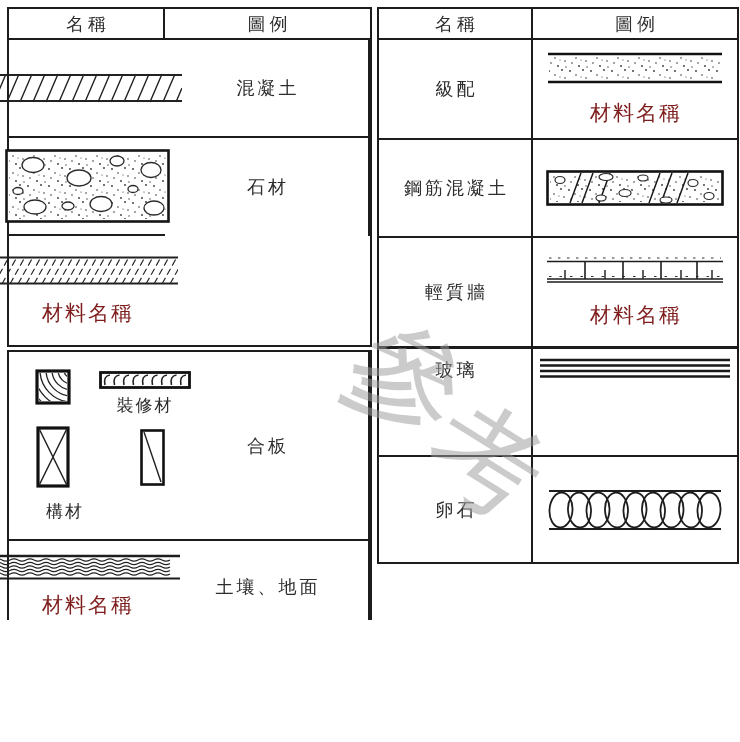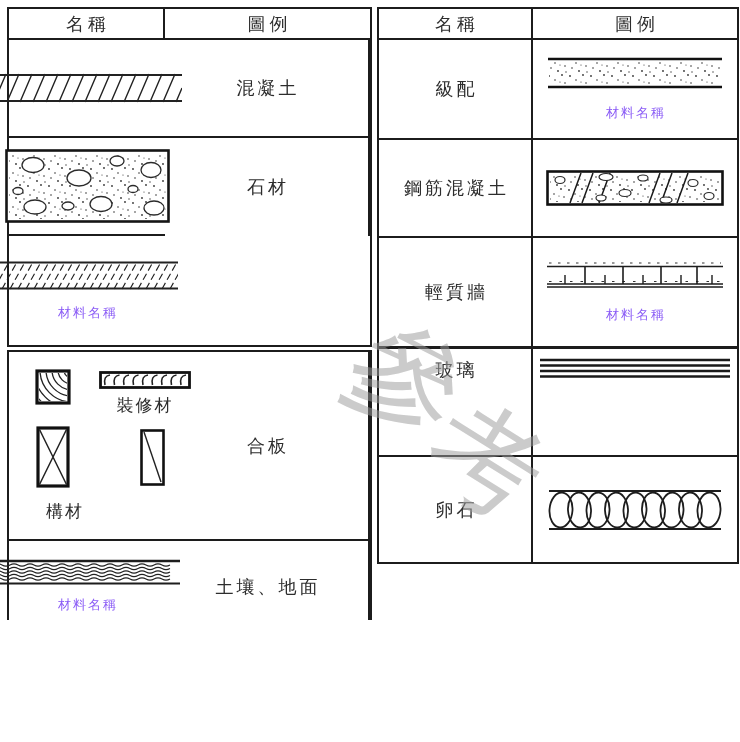--- a/index.html
+++ b/index.html
@@ -8,21 +8,21 @@
     position:relative;width:740px;height:620px;background:#ffffff;overflow:hidden;
     font-family:"Liberation Sans","DejaVu Sans",sans-serif;color:var(--tx);
   }
   .tbl{position:absolute;border:2px solid var(--ln);display:grid;background:#fff;}
   .cell{display:flex;align-items:center;justify-content:center;position:relative;}
   .br{border-right:2px solid var(--ln);}
   .bb{border-bottom:2px solid var(--ln);}
   .name-cell{font-size:18px;letter-spacing:3px;text-indent:3px;}
   .hdr{font-size:18px;letter-spacing:4px;text-indent:4px;}
   .legend-col{flex-direction:column;}
-  .caption{font-size:13px;letter-spacing:2px;text-indent:2px;color:#8b5cf6;}
+  .caption{font-size:21px;letter-spacing:2px;text-indent:2px;color:#7f1d1d;}
   .top-align{align-items:flex-start;}
   .pt8{padding-top:8px;} .pt9{padding-top:9px;}
   .gap10 > .caption{margin-top:10px;}
   .gap12 > .caption{margin-top:13px;}
   .gap14 > .caption{margin-top:14px;}
   .gap16 > .caption{margin-top:16px;}
   .abs{position:absolute;}
   .sub-label{font-size:17px;letter-spacing:2px;color:var(--tx);text-align:center;}
   .watermark{position:absolute;pointer-events:none;z-index:5;}
   .wchar{

